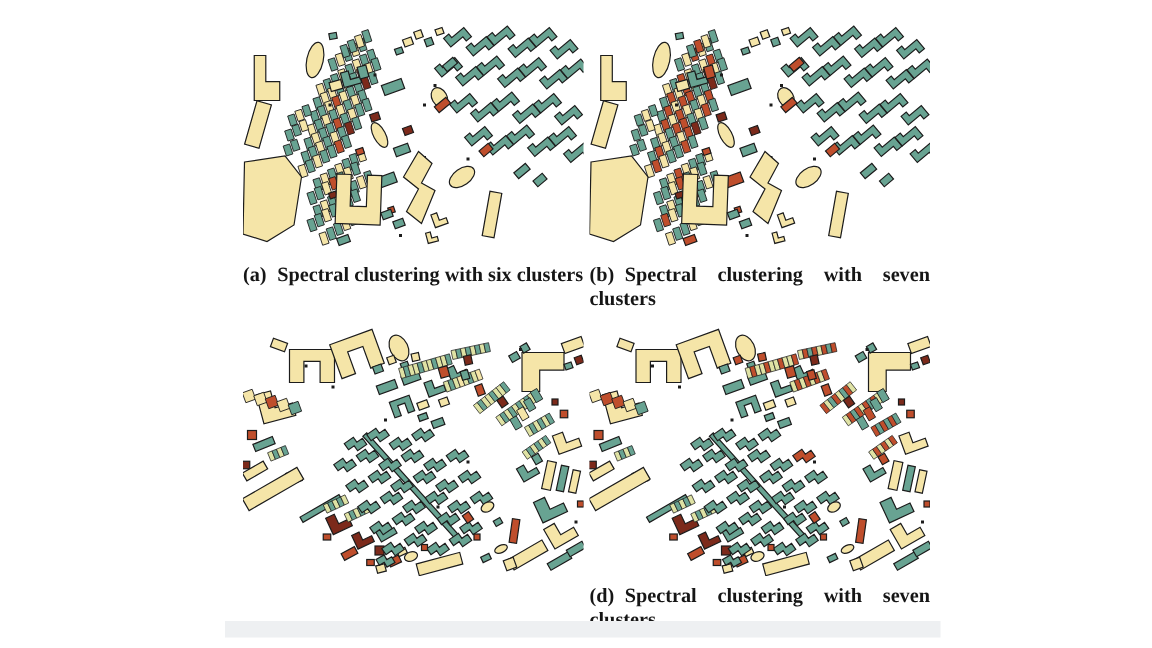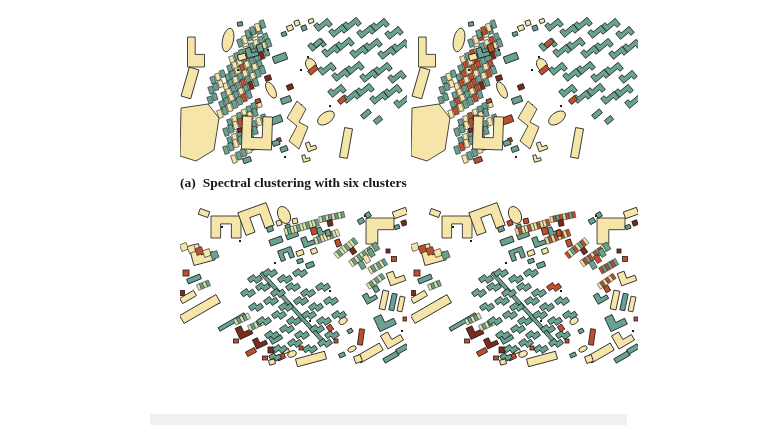--- a/index.html
+++ b/index.html
@@ -2,21 +2,21 @@
 <html><head>
 <meta charset="utf-8">
 <style>
   html,body{margin:0;padding:0;}
   body{
     width:768px;height:432px;overflow:hidden;position:relative;
     background:#ffffff;font-family:"Liberation Serif",serif;
   }
   .figure{
     position:absolute;left:162px;top:10px;width:458px;
-    display:grid;grid-template-columns:227px 227px;column-gap:4px;row-gap:0;margin-left:18px;
+    display:grid;grid-template-columns:227px 227px;column-gap:4px;row-gap:0;
   }
   figure.panel{margin:0 0 10px 0;width:227px;}
   .map{width:227px;position:relative;}
   .map svg{display:block;width:100%;height:100%;}
   .caption{
     margin-top:5px;width:227px;
     font-weight:700;font-size:13.5px;line-height:1.22;color:#161616;
     text-align:justify;
   }
   .cap-label{margin-right:7px;}
@@ -738,20 +738,21 @@
             <rect x="104" y="146" width="2" height="2" fill="#1c1c1c"></rect>
           </g>
           <g>
             <rect x="57" y="59" width="2" height="2" fill="#1c1c1c"></rect>
           </g>
           <g>
             <rect x="149" y="95" width="2" height="2" fill="#1c1c1c"></rect>
           </g>
         </svg>
     </div>
+    <figcaption class="caption"><span class="cap-label">(b)</span><span class="cap-text">Spectral clustering with seven clusters</span></figcaption>
   </figure>
 
   <figure class="panel">
     <div class="map" style="height:166px">
       <svg class="map-svg" xmlns="http://www.w3.org/2000/svg" viewBox="0 0 227 166">
           <g transform="rotate(180 46 26)">
             <polygon points="31.0,15.0 40.6,15.0 40.6,29.1 51.4,29.1 51.4,15.0 61.0,15.0 61.0,37.0 31.0,37.0" fill="#f5e5a8" stroke="#1c1c1c" stroke-width="0.8"></polygon>
           </g>
           <g transform="rotate(160 76 18)">
             <polygon points="61.0,6.0 70.6,6.0 70.6,21.4 81.4,21.4 81.4,6.0 91.0,6.0 91.0,30.0 61.0,30.0" fill="#f5e5a8" stroke="#1c1c1c" stroke-width="0.8"></polygon>
@@ -1624,17 +1625,18 @@
             <rect x="41" y="25" width="2" height="2" fill="#1c1c1c"></rect>
           </g>
           <g>
             <rect x="184" y="14" width="2" height="2" fill="#1c1c1c"></rect>
           </g>
           <g>
             <rect x="129" y="119" width="2" height="2" fill="#1c1c1c"></rect>
           </g>
         </svg>
     </div>
+    <figcaption class="caption"><span class="cap-label">(d)</span><span class="cap-text">Spectral clustering with seven clusters</span></figcaption>
   </figure>
 
 </div>
 
 <div class="bottom-strip" style="background: rgb(238, 240, 242);"></div>
 
 </body></html>

